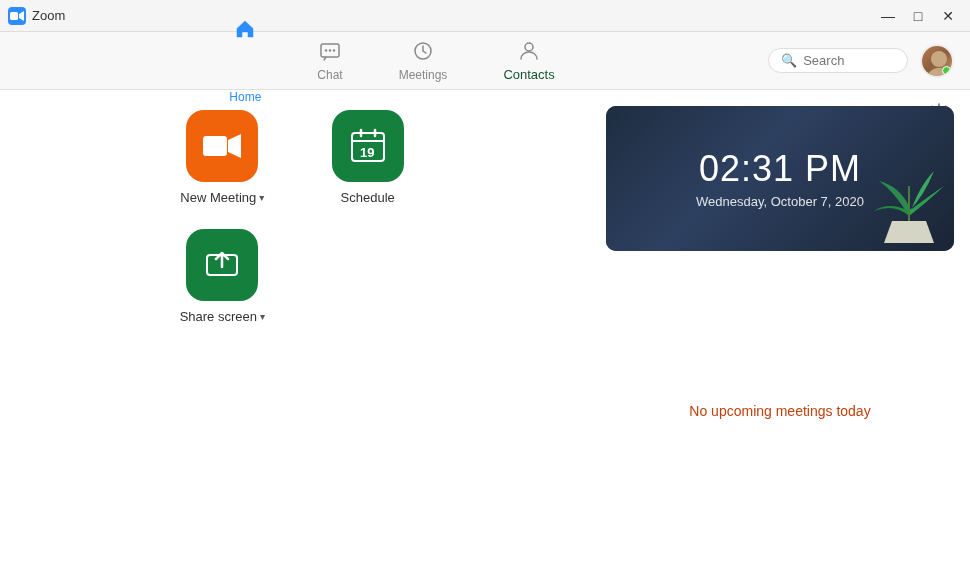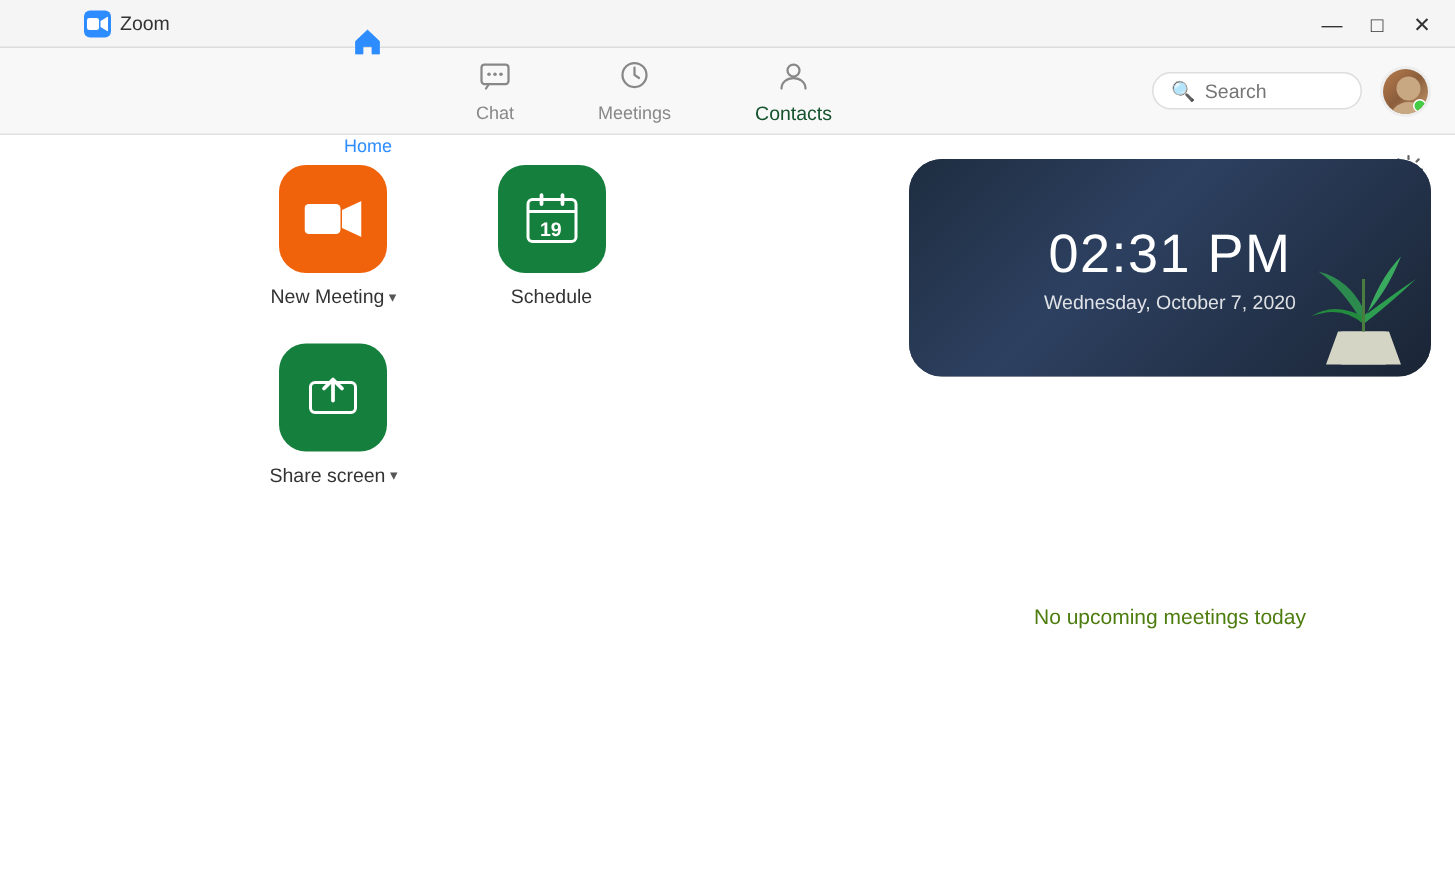--- a/index.html
+++ b/index.html
@@ -20,21 +20,20 @@
       background: #f5f5f5;
       height: 32px;
       padding: 0 8px;
       border-bottom: 1px solid #ddd;
       user-select: none;
     }
     .title-bar-left {
       display: flex;
       align-items: center;
       gap: 6px;
-      margin-left: 48px;
     }
     .title-bar-title {
       font-size: 13px;
       color: #333;
     }
     .zoom-logo {
       width: 18px;
       height: 18px;
       background: #2D8CFF;
       border-radius: 4px;
@@ -205,21 +204,21 @@
 
     
     .right-panel {
       width: 380px;
       display: flex;
       flex-direction: column;
       padding: 16px;
     }
 
     .meeting-card {
-      border-radius: 22px;
+      border-radius: 10px;
       overflow: hidden;
       background: #2d3b4f;
       height: 145px;
       position: relative;
       display: flex;
       flex-direction: column;
       align-items: center;
       justify-content: center;
     }
 
@@ -252,21 +251,21 @@
       color: rgba(255,255,255,0.85);
       font-size: 13px;
       margin-top: 4px;
     }
 
     .no-meetings {
       flex: 1;
       display: flex;
       align-items: center;
       justify-content: center;
-      color: #4d7c0f;
+      color: #c2410c;
       font-size: 14px;
     }
 
     
     .gear-area {
       position: absolute;
       top: 98px;
       right: 16px;
     }
     .gear-btn {

